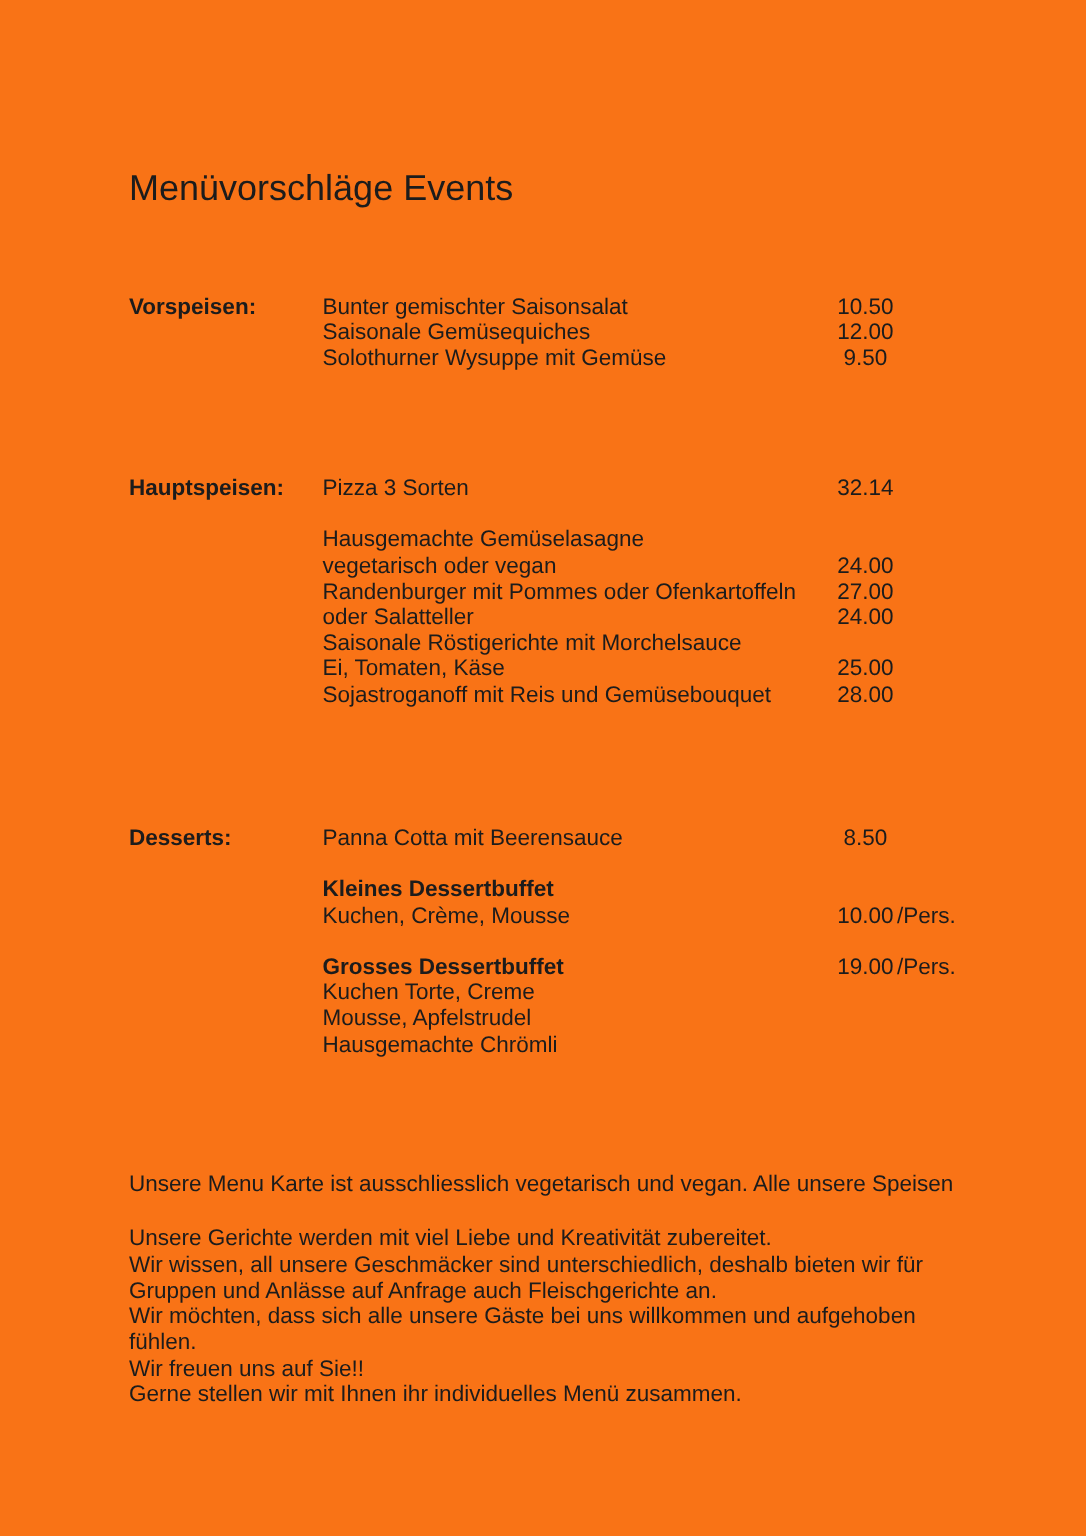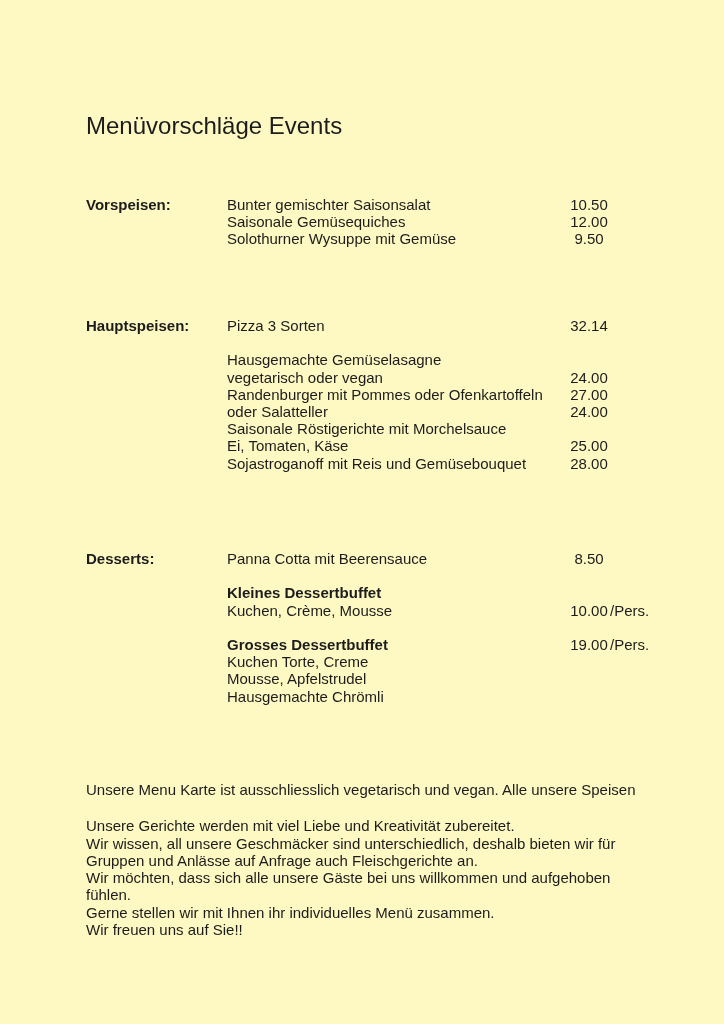--- a/index.html
+++ b/index.html
@@ -4,41 +4,41 @@
 <style>
   html, body { margin: 0; padding: 0; }
   body {
     width: 724px; height: 1024px;
     background: #ffffff;
     font-family: "Liberation Sans", sans-serif;
     color: #1c1c1c;
     position: relative;
     overflow: hidden;
   }
-  .page { position: absolute; inset: 0; background: #fef9c3; }
+  .page { position: absolute; inset: 0; background: #f97316; }
 
   .title {
     position: absolute; left: 86px; top: 112px;
     font-size: 24px; line-height: 28px; font-weight: 400;
     white-space: nowrap;
   }
 
   .section { position: absolute; left: 86px; width: 566px; }
   #sec-vorspeisen  { top: 196px; }
   #sec-hauptspeisen{ top: 317px; }
   #sec-desserts    { top: 550px; }
 
   .section-label {
     position: absolute; left: 0; top: 0;
     font-weight: 700; font-size: 15px; line-height: 17.2px;
     white-space: nowrap;
   }
   .rows { margin-left: 129px; }
   .row { display: flex; font-size: 15px; line-height: 17.2px; }
-  .row .item { flex: 0 0 341px; white-space: nowrap; margin-left: 12px; }
+  .row .item { flex: 0 0 341px; white-space: nowrap; }
   .row .price { display: flex; white-space: nowrap; }
   .price .num { display: inline-block; width: 42px; text-align: center; }
   .mt { margin-top: 17.2px; }
   .b { font-weight: 700; }
 
   .footer {
     position: absolute; left: 86px; top: 781px; width: 560px;
     font-size: 15px; line-height: 17.3px;
   }
   .para { margin: 0 0 19px 0; }
@@ -182,18 +182,18 @@
   <div class="footer">
     <div class="para">
       <div class="fline">Unsere Menu Karte ist ausschliesslich vegetarisch und vegan. Alle unsere Speisen</div>
     </div>
     <div class="para">
       <div class="fline">Unsere Gerichte werden mit viel Liebe und Kreativität zubereitet.</div>
       <div class="fline">Wir wissen, all unsere Geschmäcker sind unterschiedlich, deshalb bieten wir für</div>
       <div class="fline">Gruppen und Anlässe auf Anfrage auch Fleischgerichte an.</div>
       <div class="fline">Wir möchten, dass sich alle unsere Gäste bei uns willkommen und aufgehoben</div>
       <div class="fline">fühlen.</div>
+      <div class="fline">Wir freuen uns auf Sie!!</div>
       <div class="fline">Gerne stellen wir mit Ihnen ihr individuelles Menü zusammen.</div>
-      <div class="fline">Wir freuen uns auf Sie!!</div>
     </div>
   </div>
 
 </div>
 
 </body></html>

